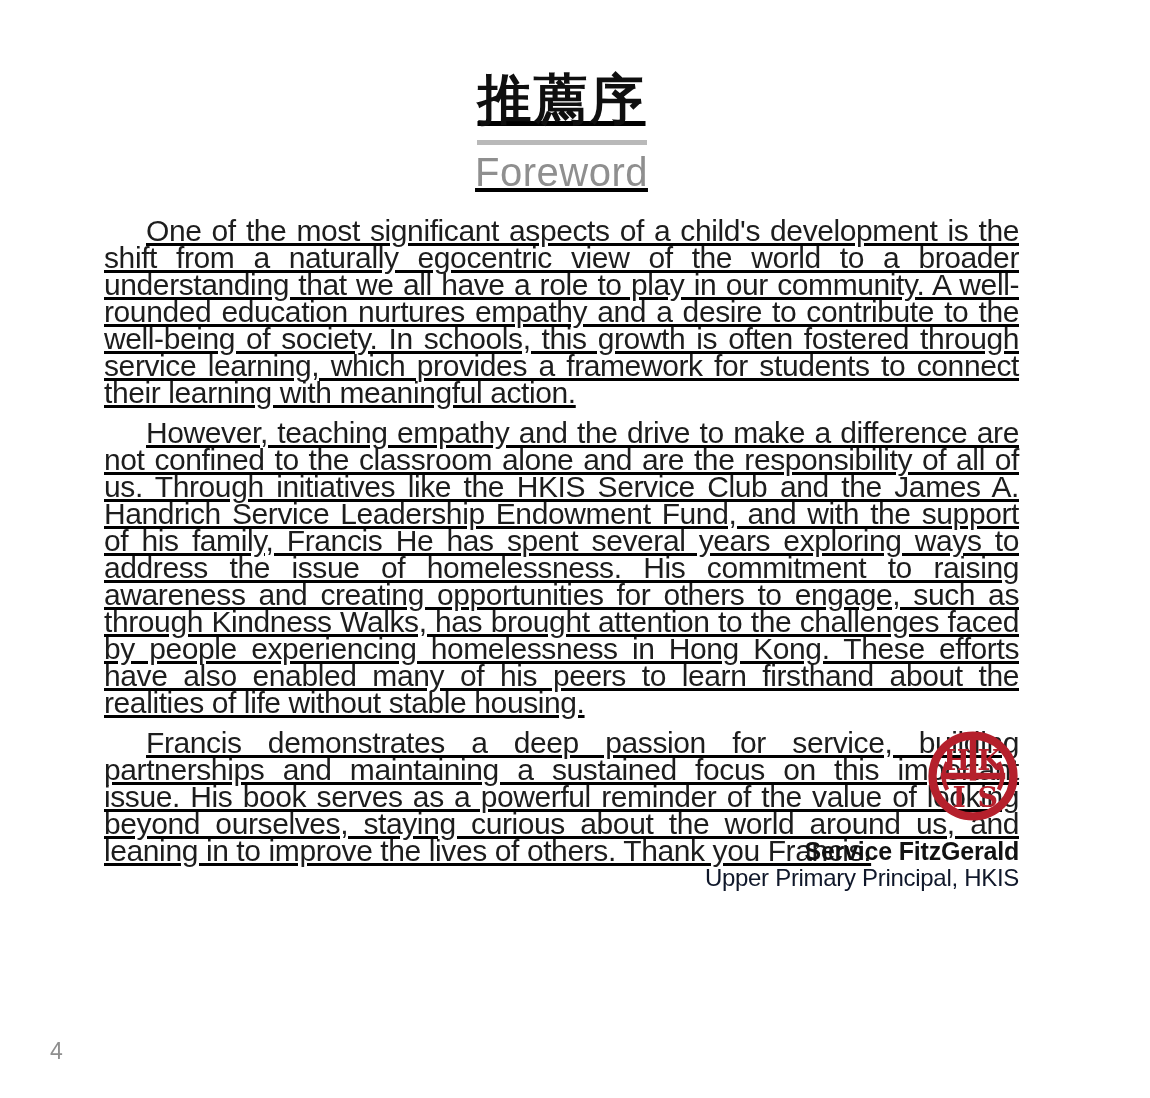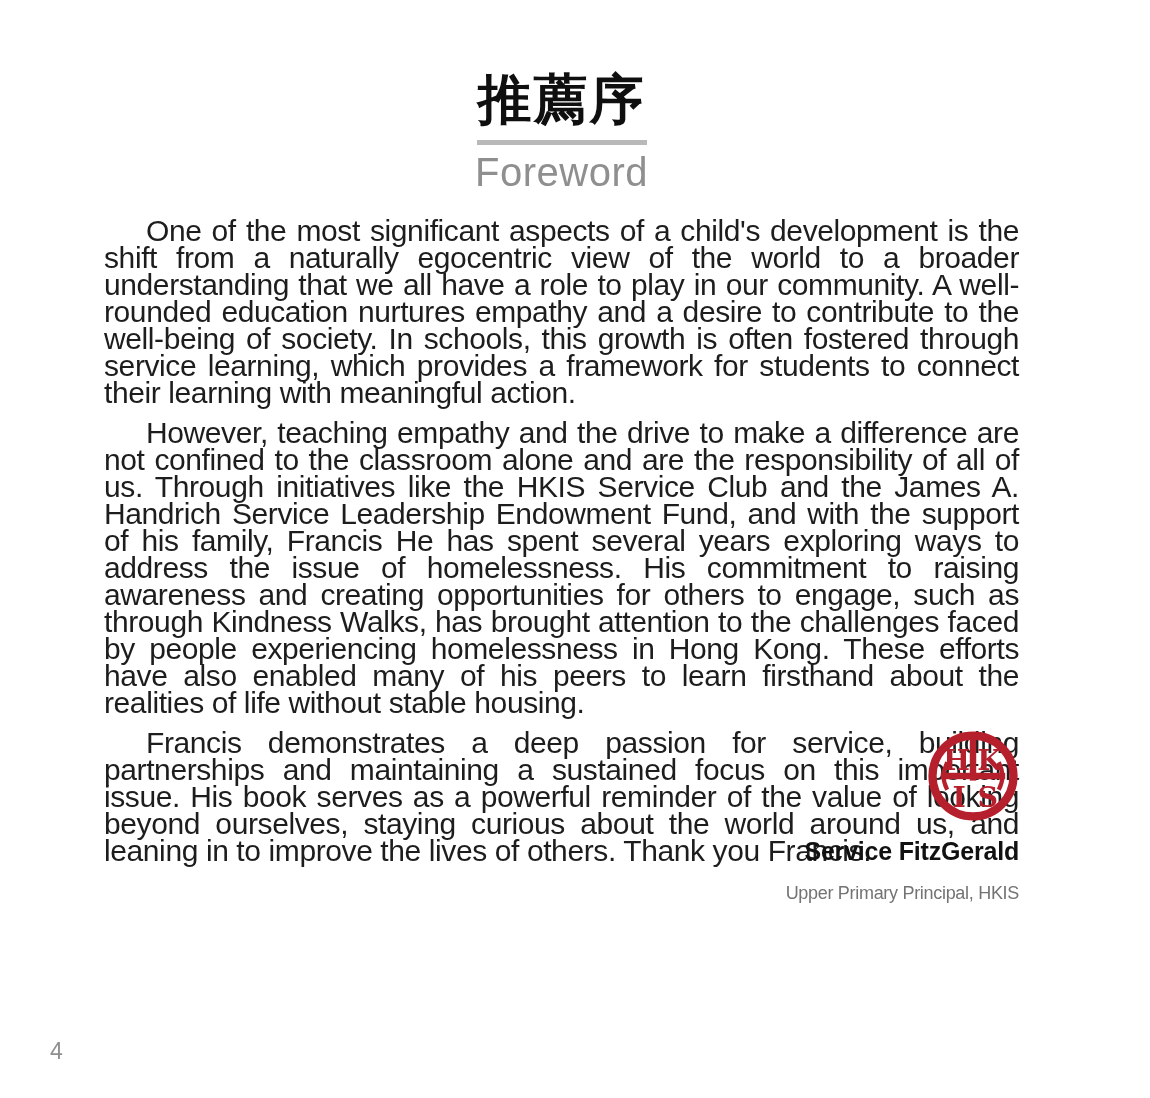--- a/index.html
+++ b/index.html
@@ -9,20 +9,21 @@
     height: 1098px;
     background: #ffffff;
     font-family: "Liberation Sans", sans-serif;
     position: relative;
     overflow: hidden;
   }
   .page {
     position: relative;
     width: 1150px;
     height: 1098px;
+    text-decoration: underline;
   }
   .content-col {
     margin-left: 104px;
     width: 915px;
   }
   
   .title-block {
     padding-top: 70px;
     text-align: center;
   }
@@ -74,25 +75,25 @@
   }
   .sig-name {
     margin-top: 12px;
     font-size: 25px;
     line-height: 27px;
     font-weight: 700;
     color: #111111;
     letter-spacing: -0.2px;
   }
   .sig-role {
-    margin-top: 16px;
-    font-size: 18px;
+    margin-top: 1px;
+    font-size: 24px;
     line-height: 24px;
     font-weight: 400;
-    color: #737373;
+    color: #0f172a;
     letter-spacing: -0.3px;
   }
   
   .page-number {
     position: absolute;
     left: 50px;
     top: 1038px;
     font-size: 23px;
     color: #8f8f8f;
   }

